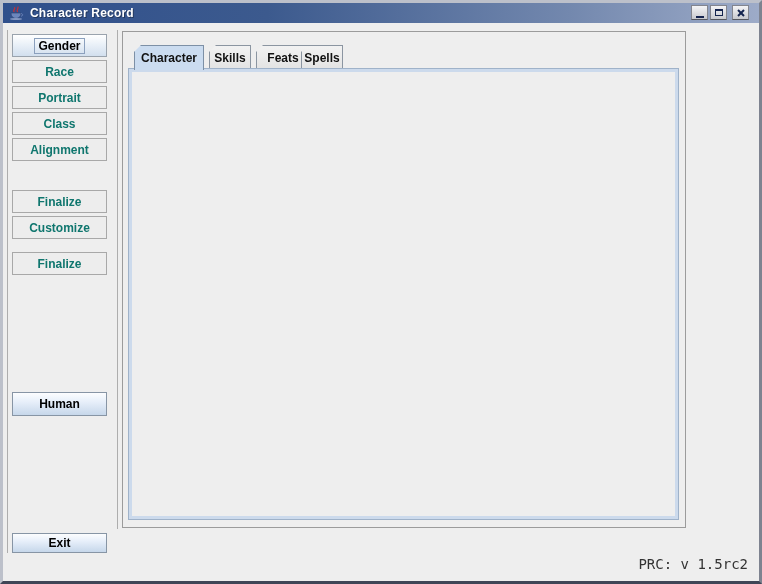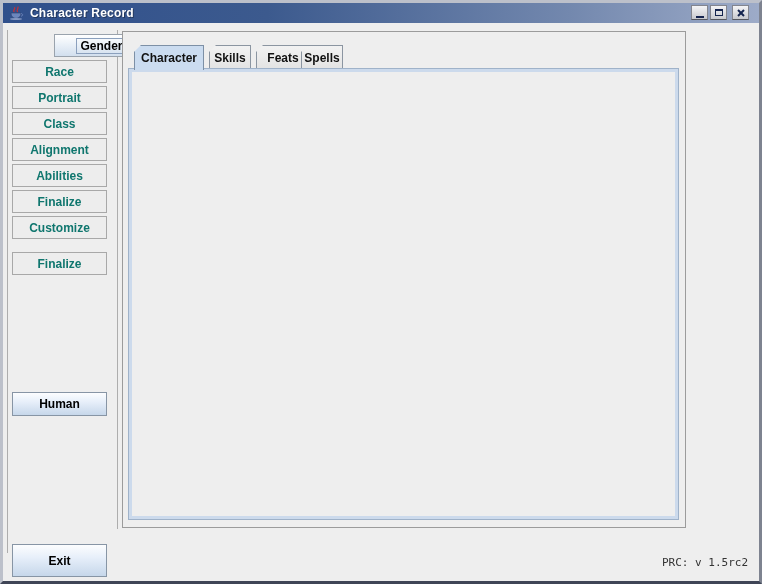--- a/index.html
+++ b/index.html
@@ -22,21 +22,21 @@
   .g-max{width:8px;height:7px;box-sizing:border-box;border:1px solid #15244e;border-top-width:2px;}
   
   .main{position:absolute;left:0;right:0;top:20px;bottom:0;background:#eeeeee;}
   .vline{position:absolute;width:1px;background:#adadad;}
   .vlineA{left:4px;top:7px;height:523px;}
   .vlineB{left:114px;top:7px;height:499px;}
   
   .sbtn{position:absolute;left:9px;width:95px;height:23px;box-sizing:border-box;
     font-size:12px;font-weight:bold;display:flex;align-items:center;justify-content:center;
     border:1px solid #9aa3ad;cursor:default;}
-  .sbtn.on{background:linear-gradient(#ffffff,#eaf1f8 45%,#d2dfee);color:#000;margin-left:42px;}
+  .sbtn.on{background:linear-gradient(#ffffff,#eaf1f8 45%,#d2dfee);color:#000;}
   .sbtn.off{background:#ededed;border-color:#a8a8a8;color:#0f766e;text-align:center;}
   .sbtn.blue{background:linear-gradient(#fcfdfe,#e7effa 40%,#c6d7ea);color:#000;border-color:#8795a5;}
   .focusring{border:1px solid #8ba0bd;padding:0 3px;line-height:14px;}
   
   .rpanel{position:absolute;left:119px;top:8px;width:564px;height:497px;box-sizing:border-box;
     border:1px solid #9b9b9b;background:#eeeeee;padding-left:8px;}
   .tab{position:absolute;top:13px;height:24px;box-sizing:border-box;
     font-size:12px;font-weight:bold;color:#111;display:flex;align-items:center;justify-content:center;
     border:1px solid #8b95a1;border-bottom:none;
     clip-path:polygon(7px 0,100% 0,100% 100%,0 100%,0 7px);cursor:default;}
@@ -62,21 +62,21 @@
     border:1px solid #8e8e8e;box-shadow:inset 0 0 0 1px #d7d7d7;background:#f2f2f2;
     padding:9px 13px;font-size:11px;line-height:19px;}
   .infobox .l2{display:flex;justify-content:space-between;}
   .abilities{position:absolute;left:229px;top:255px;}
   .abrow{display:flex;margin-bottom:1px;}
   .cell{box-sizing:border-box;border:1px solid #9b9b9b;background:#ececec;height:18px;
     font-size:11px;line-height:16px;}
   .cname{width:121px;padding-left:3px;margin-right:3px;}
   .cmod{width:18px;text-align:center;margin-right:3px;}
   .cscore{width:26px;text-align:center;}
-  .status{position:absolute;right:11px;top:533px;font-size:11px;color:#333;}
+  .status{position:absolute;right:11px;top:533px;font-size:14px;color:#333;}
 </style>
 </head>
 <body>
 
 <div class="win">
 
   <div class="titlebar">
     <span class="appicon">
       <svg viewBox="0 0 16 16" width="16" height="16">
         <path d="M6.5 7 C4 5.5 8 4.2 6.5 2.2" stroke="#c23038" fill="none" stroke-width="1.2"></path>
@@ -115,36 +115,33 @@
       </div>
     <div class="sbtn off" style="top:63px">
         <span>Portrait</span>
       </div>
     <div class="sbtn off" style="top:89px">
         <span>Class</span>
       </div>
     <div class="sbtn off" style="top:115px">
         <span>Alignment</span>
       </div>
-    <div class="sbtn off" style="top:141px">
-        <span>Abilities</span>
-      </div>
     <div class="sbtn off" style="top:167px">
         <span>Finalize</span>
       </div>
     <div class="sbtn off" style="top:193px">
         <span>Customize</span>
       </div>
     <div class="sbtn off" style="top:229px">
         <span>Finalize</span>
       </div>
     <div class="sbtn blue" style="top:369px;height:24px">
         <span>Human</span>
       </div>
-    <div class="sbtn blue" style="top:521px;height:33px">
+    <div class="sbtn blue" style="top:510px;height:20px">
         <span>Exit</span>
       </div>
 
     <div class="rpanel">
       <div class="tab sel" style="left:11px;width:70px">
           <span>Character</span>
         </div>
       <div class="tab unsel" style="left:86px;width:42px">
           <span>Skills</span>
         </div>

